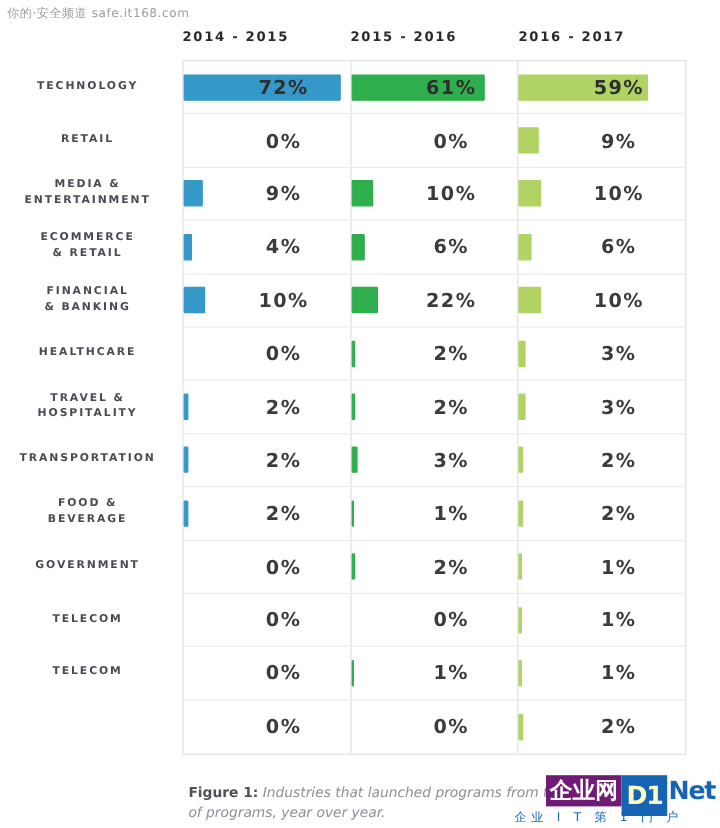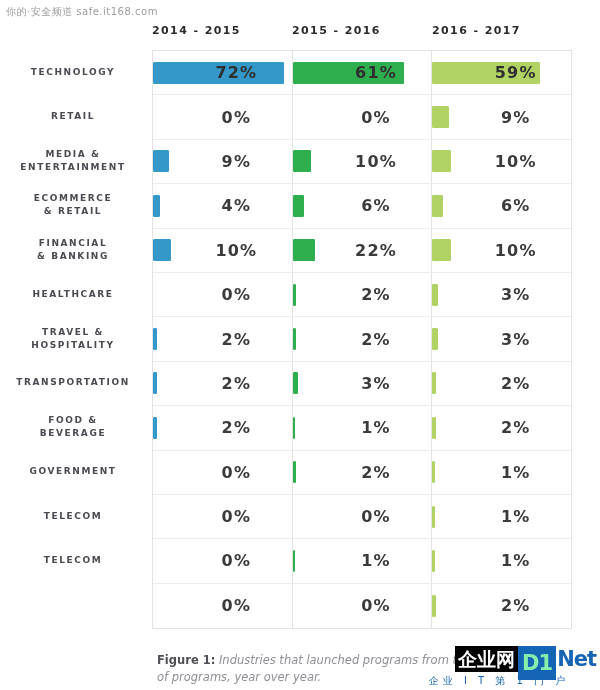--- a/index.html
+++ b/index.html
@@ -167,33 +167,33 @@
     text-align: center;
     font-family: "DejaVu Sans", sans-serif;
   }
   .logo-line {
     display: flex;
     align-items: stretch;
     justify-content: flex-end;
     height: 26px;
   }
   .logo-cn {
-    background: #000000;
+    background: #701a75;
     color: #ffffff;
     font-size: 19px;
     font-weight: bold;
     letter-spacing: 0px;
     padding: 1px 3px;
     display: flex;
     align-items: center;
     line-height: 1;
   }
   .logo-d1 {
     background: #1565b4;
-    color: #86efac;
+    color: #fef9c3;
     font-size: 21px;
     font-weight: bold;
     padding: 17px 4px;
     display: flex;
     align-items: center;
     line-height: 1;
     letter-spacing: -1px;
   }
   .logo-net {
     color: #1565b4;

